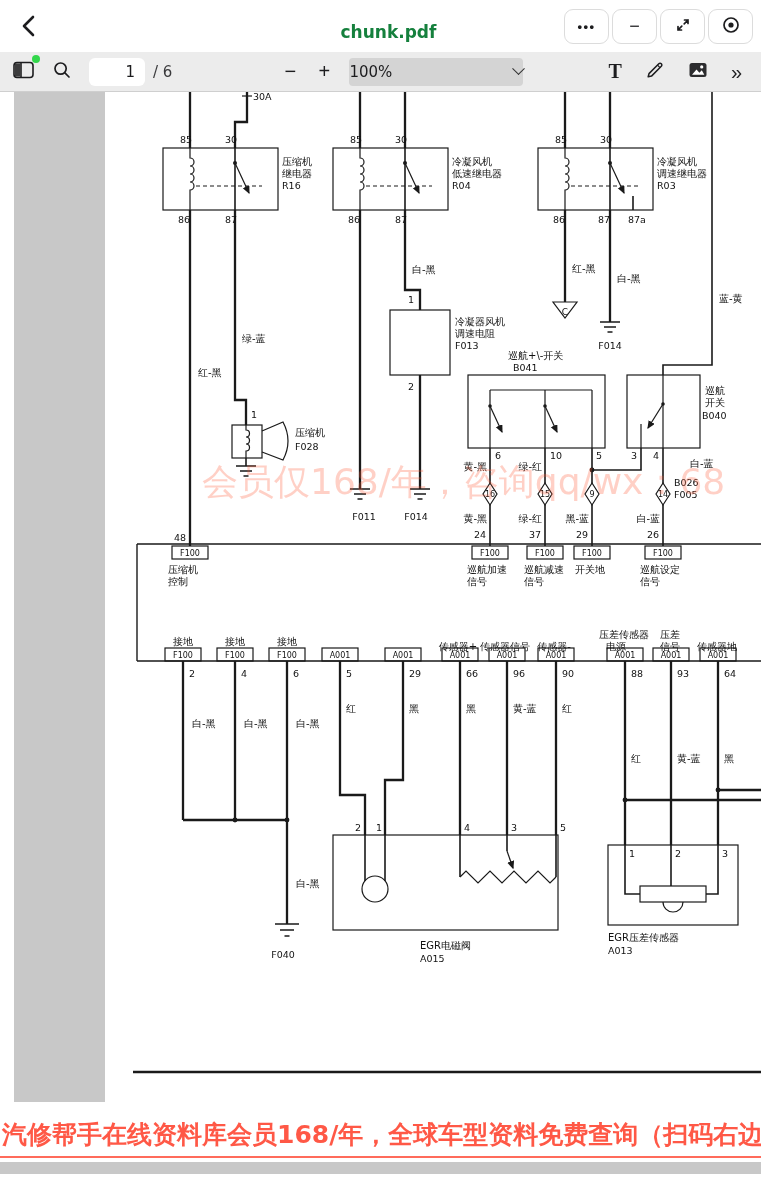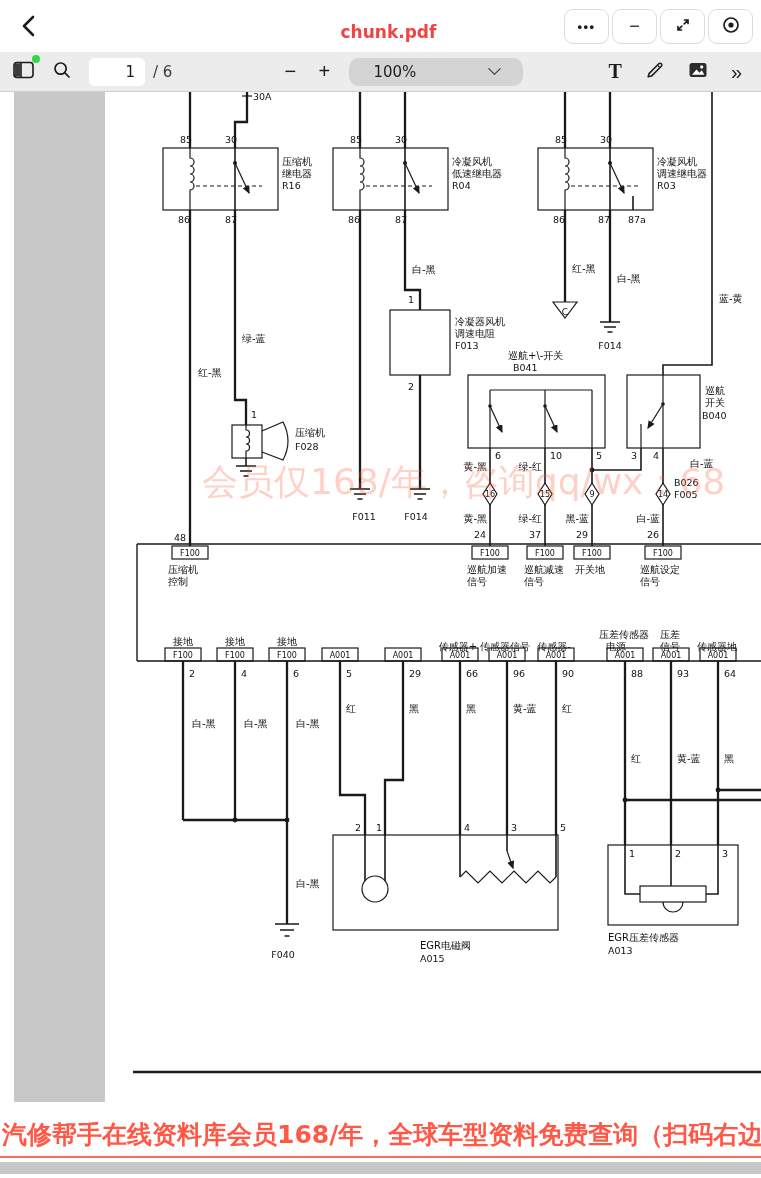--- a/index.html
+++ b/index.html
@@ -2,37 +2,37 @@
 <html><head>
 <meta charset="utf-8">
 <style>
   html,body{margin:0;padding:0;background:#fff;}
   body{width:761px;height:1178px;overflow:hidden;font-family:"DejaVu Sans","Liberation Sans",sans-serif;-webkit-font-smoothing:antialiased;}
   .screen{position:relative;width:761px;height:1178px;background:#fff;}
 
   
   .titlebar{position:relative;height:52px;background:#fff;display:flex;align-items:center;}
   .back-btn{position:absolute;left:12px;top:8px;width:36px;height:36px;border:none;background:transparent;padding:4px;cursor:pointer;}
-  .doc-title{position:absolute;left:16px;right:0;text-align:center;font-size:17px;font-weight:600;color:#ef4444;margin-top:12px;}
+  .doc-title{position:absolute;left:16px;right:0;text-align:center;font-size:17px;font-weight:600;color:#15803d;margin-top:12px;}
   .tb-actions{position:absolute;right:8px;top:9px;display:flex;gap:3px;}
   .tb-btn{width:45px;height:35px;border:1px solid #dcdcdc;border-radius:9px;background:#fff;display:flex;align-items:center;justify-content:center;color:#1d1d1f;font-size:16px;cursor:pointer;padding:0;}
   .tb-btn.dots{font-size:13px;letter-spacing:1.5px;font-weight:700;}
   .tb-btn.minus{font-size:18px;font-weight:400;}
 
   
   .toolbar{height:39px;background:#ececec;border-bottom:1px solid #cfcfcf;display:flex;align-items:center;padding:0 10px;}
   .icon-btn{border:none;background:transparent;padding:3px;display:flex;align-items:center;justify-content:center;cursor:pointer;color:#1d1d1f;}
   .sidebar-wrap{position:relative;margin-right:12px;}
   .green-dot{position:absolute;right:-3px;top:-3px;width:8px;height:8px;border-radius:50%;background:#32d74b;}
   .page-box{width:56px;height:28px;background:#fff;border-radius:6px;margin-left:14px;display:flex;align-items:center;justify-content:flex-end;padding-right:10px;box-sizing:border-box;font-size:15px;color:#1c1c1e;}
   .page-total{margin-left:8px;font-size:15px;color:#3a3a3c;}
   .zoom-minus{margin-left:105px;}
   .zoom-minus,.zoom-plus{width:26px;height:28px;font-size:20px;font-weight:300;color:#1d1d1f;border:none;background:transparent;cursor:pointer;}
   .zoom-plus{margin-left:8px;}
-  .zoom-select{margin-left:12px;width:174px;height:28px;background:#d4d4d4;border-radius:10px;display:flex;align-items:center;justify-content:space-between;padding:0 24px;box-sizing:border-box;font-size:15px;color:#1c1c1e;cursor:pointer;}
+  .zoom-select{margin-left:12px;width:174px;height:28px;background:#d4d4d4;border-radius:4px;display:flex;align-items:center;justify-content:space-between;padding:0 0;box-sizing:border-box;font-size:15px;color:#1c1c1e;cursor:pointer;}
   .chev-down{width:8px;height:8px;border-right:1.8px solid #333;border-bottom:1.8px solid #333;transform:rotate(45deg) translate(-2px,-2px);}
   .right-tools{margin-left:auto;display:flex;align-items:center;gap:17px;padding-right:6px;}
   .t-glyph{font-family:"Liberation Serif","DejaVu Serif",serif;font-size:20px;font-weight:600;color:#1d1d1f;}
   .more-glyph{font-size:20px;color:#1d1d1f;line-height:1;}
 
   
   .content{position:relative;width:761px;height:1086px;background:#fff;overflow:hidden;}
   .gutter{position:absolute;left:14px;top:0;width:91px;height:1010px;background:#c8c8c8;}
   svg.diagram{position:absolute;left:0;top:0;}
   svg.diagram .w1{stroke:#1a1a1a;stroke-width:1.2;fill:none;}

